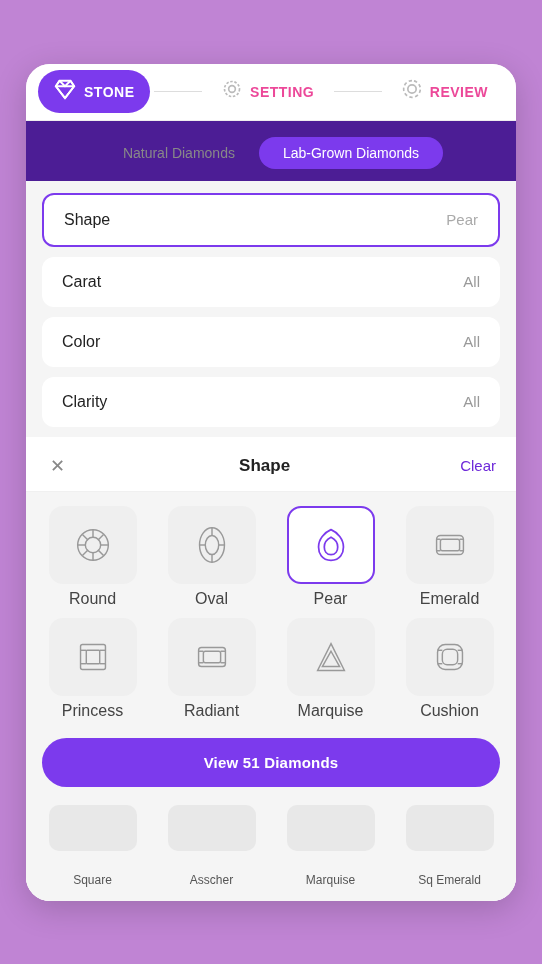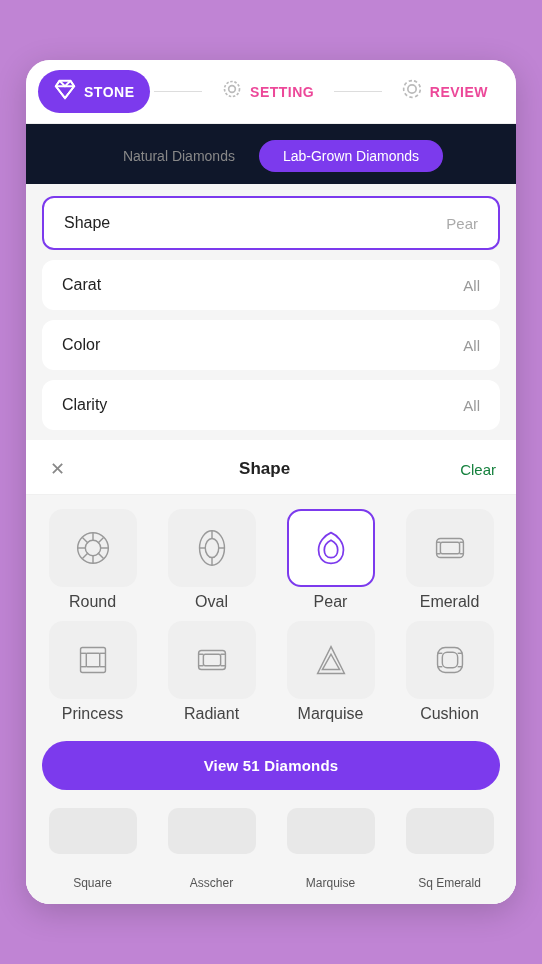--- a/index.html
+++ b/index.html
@@ -20,21 +20,21 @@
       overflow: hidden;
       box-shadow: 0 8px 32px rgba(0,0,0,0.18);
     }
 
     
     .top-nav {
       background: white;
       display: flex;
       align-items: center;
       padding: 0 12px;
-      height: 64px;
+      height: 57px;
       border-bottom: 1px solid #eee;
     }
     .nav-step {
       display: flex;
       align-items: center;
       gap: 8px;
       padding: 8px 16px;
       border-radius: 30px;
       font-size: 14px;
       font-weight: 600;
@@ -52,21 +52,21 @@
       height: 1px;
       background: #ddd;
       margin: 0 4px;
     }
 
     
     .diamond-tabs {
       display: flex;
       align-items: center;
       justify-content: center;
-      background: #0f172a;
+      background: #4c1d95;
       padding: 16px 12px 12px;
       gap: 0;
     }
     .diamond-tab {
       padding: 8px 24px;
       border-radius: 24px;
       font-size: 14px;
       font-weight: 500;
       cursor: pointer;
       border: none;
@@ -131,21 +131,21 @@
       font-size: 18px;
       color: #888;
       cursor: pointer;
       background: none;
       border: none;
       padding: 4px;
       line-height: 1;
     }
     .clear-btn {
       font-size: 15px;
-      color: #15803d;
+      color: #6d28d9;
       cursor: pointer;
       background: none;
       border: none;
       font-weight: 500;
     }
 
     
     .shape-grid {
       display: grid;
       grid-template-columns: repeat(4, 1fr);

